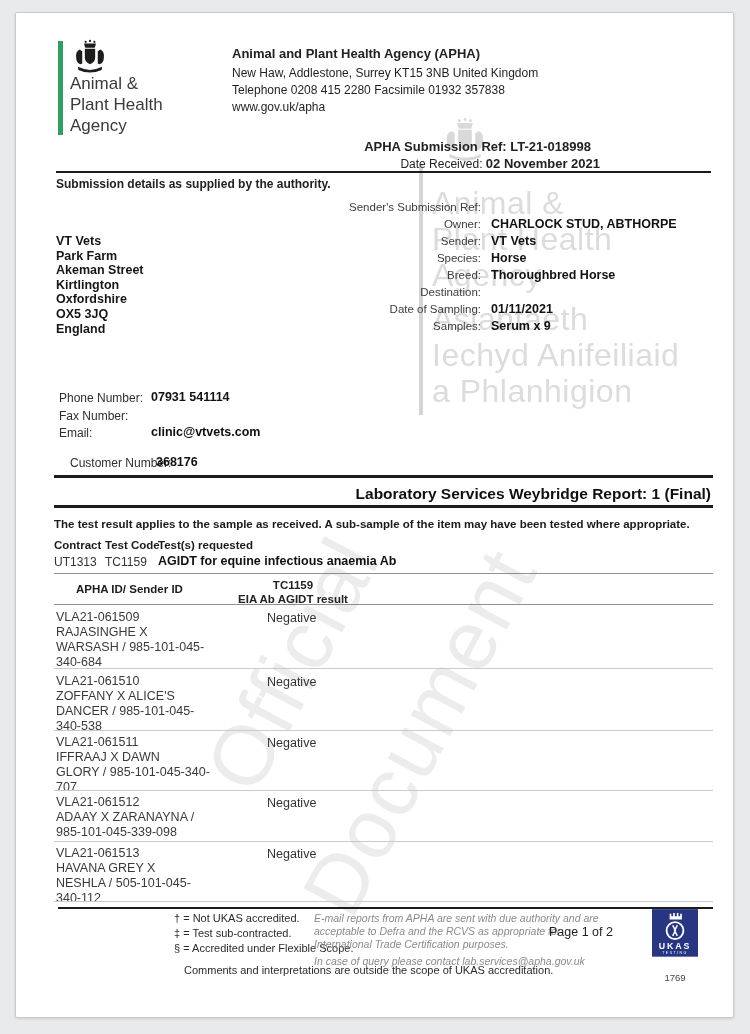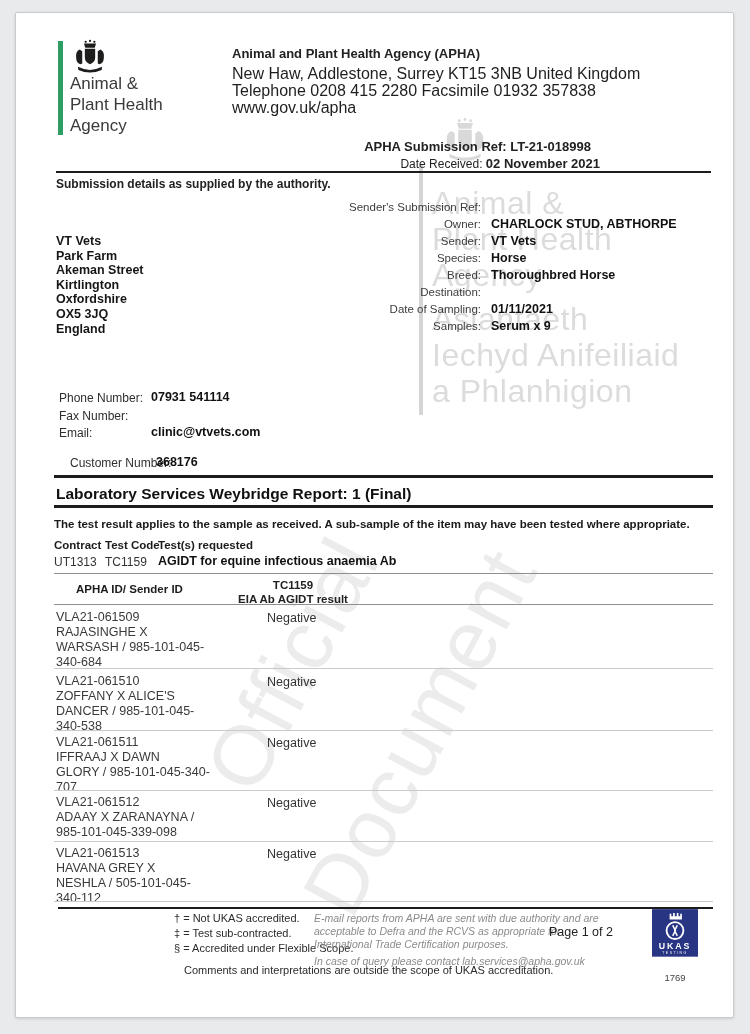--- a/index.html
+++ b/index.html
@@ -32,21 +32,21 @@
     font-size:84px; line-height:1.72; letter-spacing:2px;
     color:rgba(70,70,70,0.10); text-align:center;
   }
 
   
   .logo-bar { left:42px; top:28px; width:5px; height:94px; background:var(--accent-green,#2f9e62); }
   .crest { left:55px; top:26px; }
   .logo-text { left:54px; top:60px; font-size:17px; line-height:21px; color:#3a3a3a; }
   .agency-block { left:216px; top:33px; }
   .agency-title { font-size:13px; font-weight:bold; margin-bottom:4px; }
-  .agency-line { font-size:16px; line-height:17px; color:#1f1f1f; }
+  .agency-line { font-size:12px; line-height:17px; color:#1f1f1f; }
 
   .sub-ref { top:126px; right:142px; font-size:13px; font-weight:bold; }
   .date-line { top:143px; right:133px; font-size:12px; }
   .date-line .val { font-size:13px; font-weight:bold; }
 
   .rule { background:#1c1c1c; }
   .rule-thin { background:#8f8f8f; }
   .rule-light { background:#cacaca; }
 
   .details-heading { left:40px; top:164px; font-size:12px; font-weight:bold; }
@@ -55,21 +55,21 @@
 
   .sender-fields { left:150px; top:185px; width:545px; }
   .f-row { display:flex; height:17px; align-items:center; }
   .f-label { flex:0 0 325px; text-align:right; font-size:11.5px; color:#3d3d3d; padding-right:10px; }
   .f-value { font-size:12.5px; font-weight:bold; color:#111; white-space:nowrap; }
 
   .c-label { font-size:12px; color:#2e2e2e; }
   .c-value { font-size:12.5px; font-weight:bold; color:#111; }
 
   
-  .report-title { left:40px; top:472px; width:655px; text-align:left; font-size:15.5px; font-weight:bold; color:#101010; }
+  .report-title { left:40px; top:472px; width:655px; text-align:right; font-size:15.5px; font-weight:bold; color:#101010; }
   .disclaimer { left:38px; top:505px; font-size:11.5px; font-weight:bold; color:#1a1a1a; }
   .th { font-size:11.5px; font-weight:bold; color:#1c1c1c; }
   .td { font-size:12px; color:#333; }
   .test-req { font-size:12.5px; font-weight:bold; color:#111; }
   .res-col-header { left:172px; top:566px; width:210px; text-align:center; font-size:11.5px; font-weight:bold; line-height:13.5px; }
   .sample-id { font-size:12.5px; line-height:15px; color:#3a3a3a; width:215px; }
   .result-val { font-size:12.5px; color:#333; }
 
   
   .footnote { left:158px; font-size:11px; color:#2b2b2b; }

